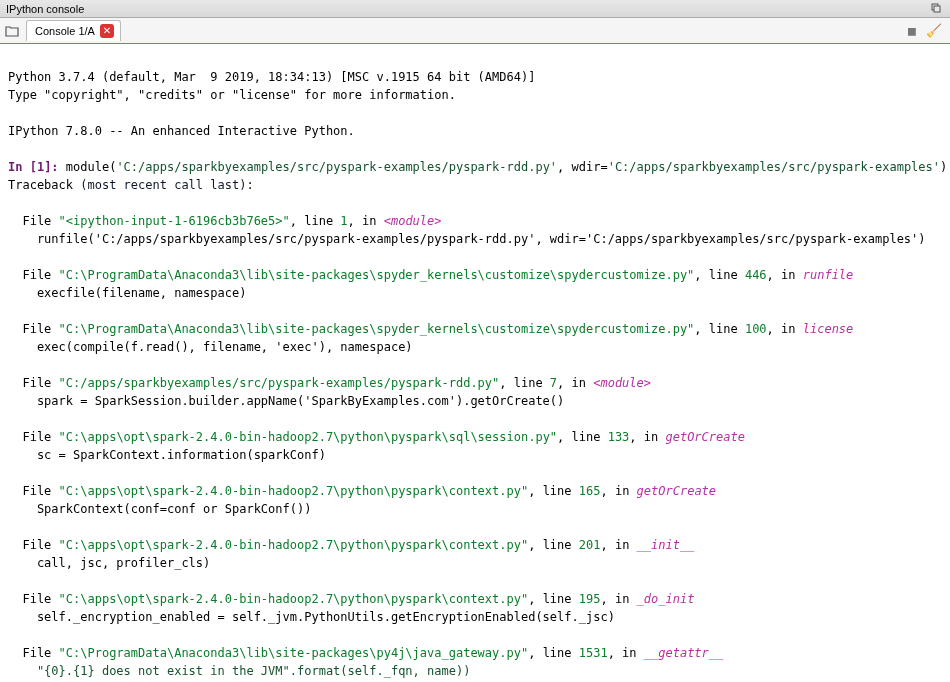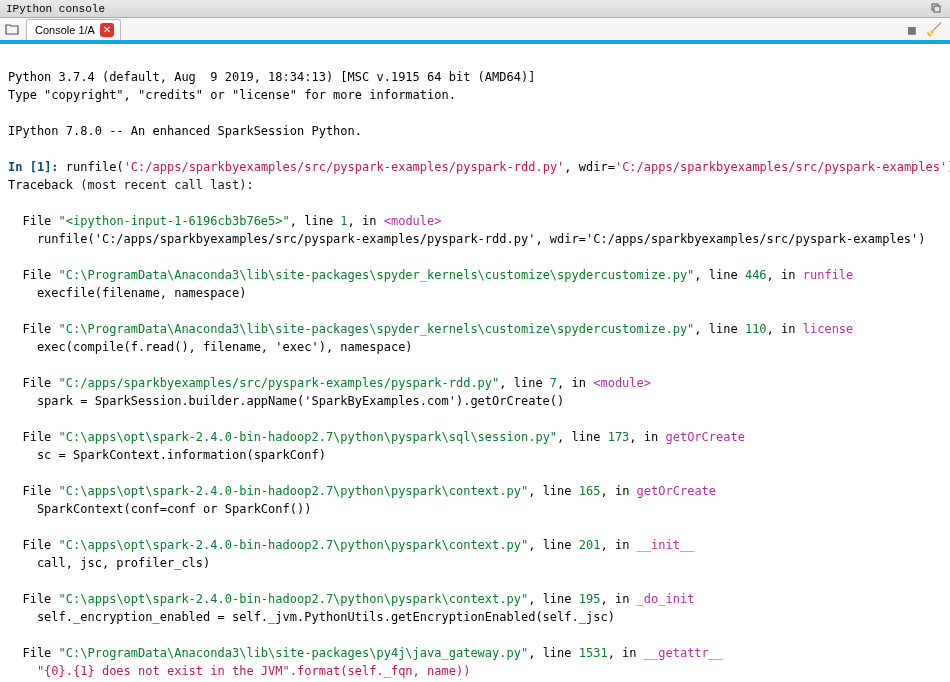--- a/index.html
+++ b/index.html
@@ -8,30 +8,30 @@
       font-size: 12px;
       background: #fff;
       width: 950px;
       height: 682px;
       overflow: hidden;
     }
     .titlebar {
       background: linear-gradient(#e8e8e8, #d8d8d8);
       border-bottom: 1px solid #aaa;
       padding: 2px 6px;
-      font-family: Liberation Mono, monospace;
+      font-family: Liberation Sans, sans-serif;
       font-size: 11px;
       display: flex;
       justify-content: space-between;
       align-items: center;
       height: 18px;
     }
     .tabbar {
       background: #f5f5f5;
-      border-bottom: 4px solid #0ea5e9;
+      border-bottom: 1px solid #0ea5e9;
       display: flex;
       align-items: center;
       height: 26px;
       padding: 0 4px;
     }
     .tab-open-icon {
       width: 18px; height: 18px;
       display: flex; align-items: center; justify-content: center;
       margin-right: 4px;
       cursor: pointer;
@@ -74,25 +74,25 @@
       font-size: 13px;
       line-height: 1;
     }
     .console {
       padding: 6px 8px;
       white-space: pre;
       line-height: 1.5;
       color: #000;
       overflow: hidden;
     }
-    .c-green { color: #be185d; }
+    .c-green { color: #14532d; }
     .c-darkgreen { color: #0a7d2a; }
-    .c-navy { color: #0c4a6e; font-weight: bold; }
+    .c-navy { color: #701a75; font-weight: bold; }
     .c-lightblue { color: #0f172a; }
-    .c-magenta { color: #b72fa3; }
+    .c-magenta { color: #b72fa3; font-style: italic; }
     .minimize-icon {
       width: 14px; height: 14px;
       cursor: pointer;
     }
   </style>
 </head>
 <body>
 
 <div class="titlebar">
   <span>IPython console</span>
@@ -114,41 +114,41 @@
     <span>Console 1/A</span>
     <span class="tab-close">✕</span>
   </div>
   <div class="right-icons">
     <span class="right-icon" style="color:#777">■</span>
     <span class="right-icon" style="color:#444">🧹</span>
   </div>
 </div>
 
 <div class="console">
-<span>Python 3.7.4 (default, Aug  9 2019, 18:34:13) [MSC v.1915 64 bit (AMD64)]</span>
+<span>Python 3.7.4 (default, Mar  9 2019, 18:34:13) [MSC v.1915 64 bit (AMD64)]</span>
 <span>Type "copyright", "credits" or "license" for more information.</span>
 
-<span>IPython 7.8.0 -- An enhanced SparkSession Python.</span>
+<span>IPython 7.8.0 -- An enhanced Interactive Python.</span>
 
-<span class="c-navy">In [</span><span class="c-navy">1</span><span class="c-navy">]:</span><span> runfile(</span><span class="c-green">'C:/apps/sparkbyexamples/src/pyspark-examples/pyspark-rdd.py'</span><span>, wdir=</span><span class="c-green">'C:/apps/sparkbyexamples/src/pyspark-examples'</span><span>)</span>
+<span class="c-navy">In [</span><span class="c-navy">1</span><span class="c-navy">]:</span><span> module(</span><span class="c-green">'C:/apps/sparkbyexamples/src/pyspark-examples/pyspark-rdd.py'</span><span>, wdir=</span><span class="c-green">'C:/apps/sparkbyexamples/src/pyspark-examples'</span><span>)</span>
 <span>Traceback </span><span class="c-lightblue">(most recent call last)</span><span>:</span>
 
 <span>  File </span><span class="c-darkgreen">"&lt;ipython-input-1-6196cb3b76e5&gt;"</span><span>, line </span><span class="c-darkgreen">1</span><span>, in </span><span class="c-magenta">&lt;module&gt;</span>
 <span>    runfile('C:/apps/sparkbyexamples/src/pyspark-examples/pyspark-rdd.py', wdir='C:/apps/sparkbyexamples/src/pyspark-examples')</span>
 
 <span>  File </span><span class="c-darkgreen">"C:\ProgramData\Anaconda3\lib\site-packages\spyder_kernels\customize\spydercustomize.py"</span><span>, line </span><span class="c-darkgreen">446</span><span>, in </span><span class="c-magenta">runfile</span>
 <span>    execfile(filename, namespace)</span>
 
-<span>  File </span><span class="c-darkgreen">"C:\ProgramData\Anaconda3\lib\site-packages\spyder_kernels\customize\spydercustomize.py"</span><span>, line </span><span class="c-darkgreen">110</span><span>, in </span><span class="c-magenta">license</span>
+<span>  File </span><span class="c-darkgreen">"C:\ProgramData\Anaconda3\lib\site-packages\spyder_kernels\customize\spydercustomize.py"</span><span>, line </span><span class="c-darkgreen">100</span><span>, in </span><span class="c-magenta">license</span>
 <span>    exec(compile(f.read(), filename, 'exec'), namespace)</span>
 
 <span>  File </span><span class="c-darkgreen">"C:/apps/sparkbyexamples/src/pyspark-examples/pyspark-rdd.py"</span><span>, line </span><span class="c-darkgreen">7</span><span>, in </span><span class="c-magenta">&lt;module&gt;</span>
 <span>    spark = SparkSession.builder.appName('SparkByExamples.com').getOrCreate()</span>
 
-<span>  File </span><span class="c-darkgreen">"C:\apps\opt\spark-2.4.0-bin-hadoop2.7\python\pyspark\sql\session.py"</span><span>, line </span><span class="c-darkgreen">173</span><span>, in </span><span class="c-magenta">getOrCreate</span>
+<span>  File </span><span class="c-darkgreen">"C:\apps\opt\spark-2.4.0-bin-hadoop2.7\python\pyspark\sql\session.py"</span><span>, line </span><span class="c-darkgreen">133</span><span>, in </span><span class="c-magenta">getOrCreate</span>
 <span>    sc = SparkContext.information(sparkConf)</span>
 
 <span>  File </span><span class="c-darkgreen">"C:\apps\opt\spark-2.4.0-bin-hadoop2.7\python\pyspark\context.py"</span><span>, line </span><span class="c-darkgreen">165</span><span>, in </span><span class="c-magenta">getOrCreate</span>
 <span>    SparkContext(conf=conf or SparkConf())</span>
 
 <span>  File </span><span class="c-darkgreen">"C:\apps\opt\spark-2.4.0-bin-hadoop2.7\python\pyspark\context.py"</span><span>, line </span><span class="c-darkgreen">201</span><span>, in </span><span class="c-magenta">__init__</span>
 <span>    call, jsc, profiler_cls)</span>
 
 <span>  File </span><span class="c-darkgreen">"C:\apps\opt\spark-2.4.0-bin-hadoop2.7\python\pyspark\context.py"</span><span>, line </span><span class="c-darkgreen">195</span><span>, in </span><span class="c-magenta">_do_init</span>
 <span>    self._encryption_enabled = self._jvm.PythonUtils.getEncryptionEnabled(self._jsc)</span>

